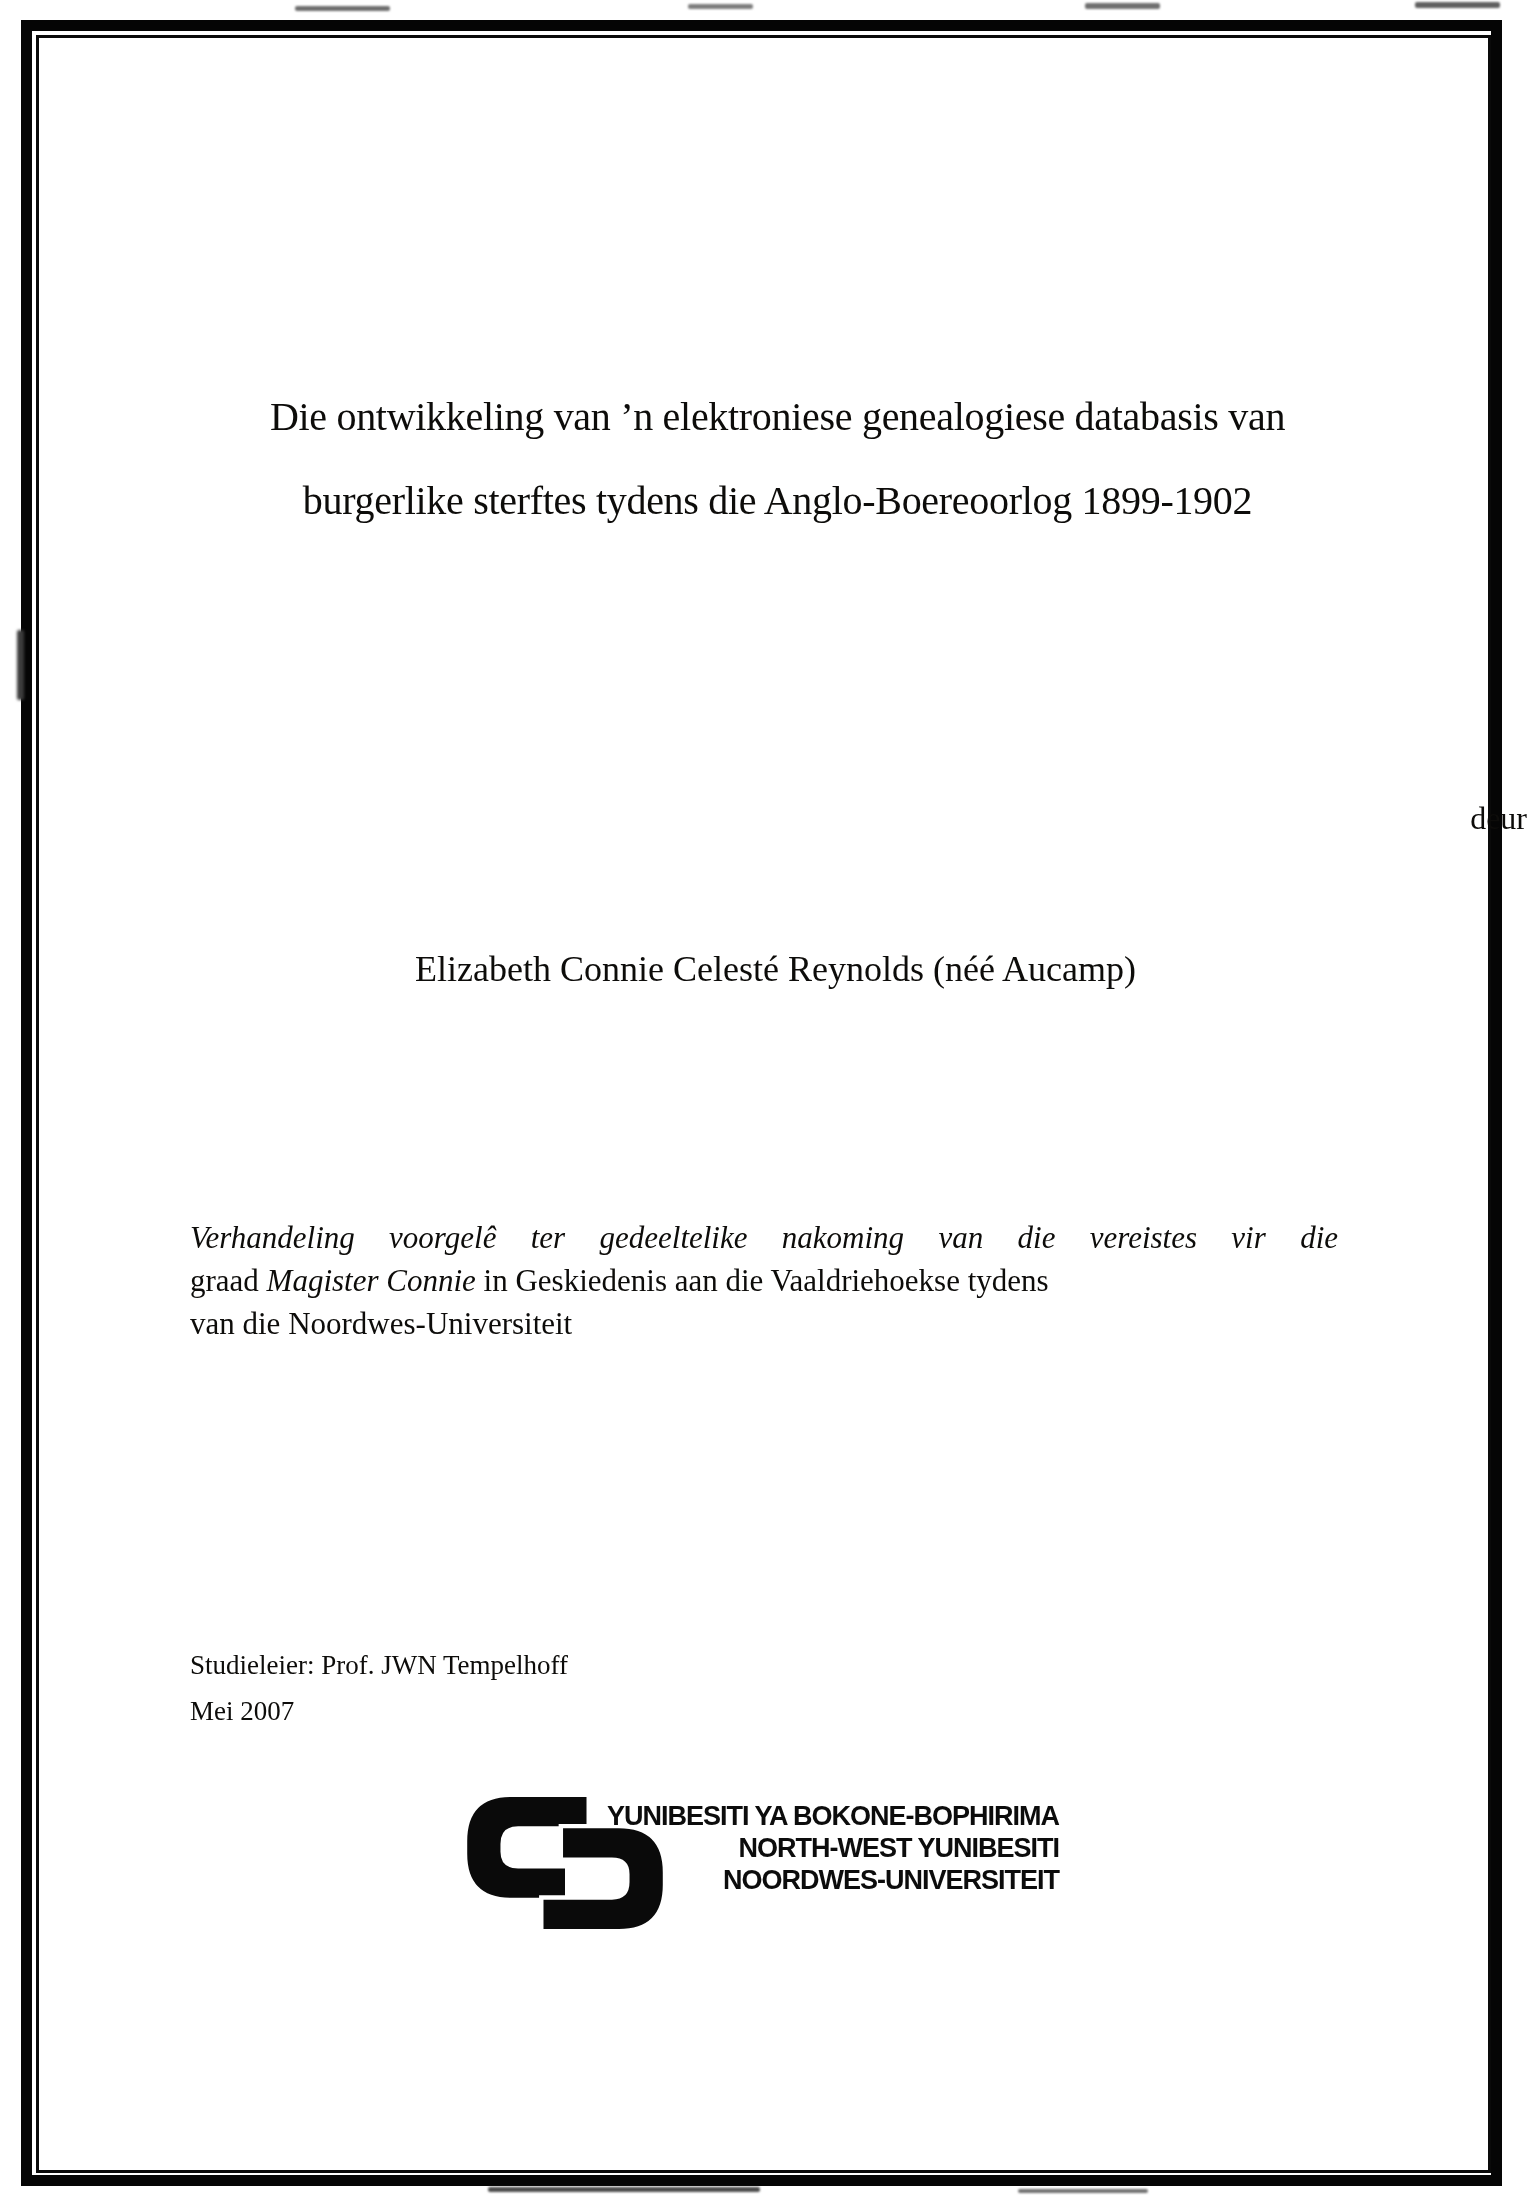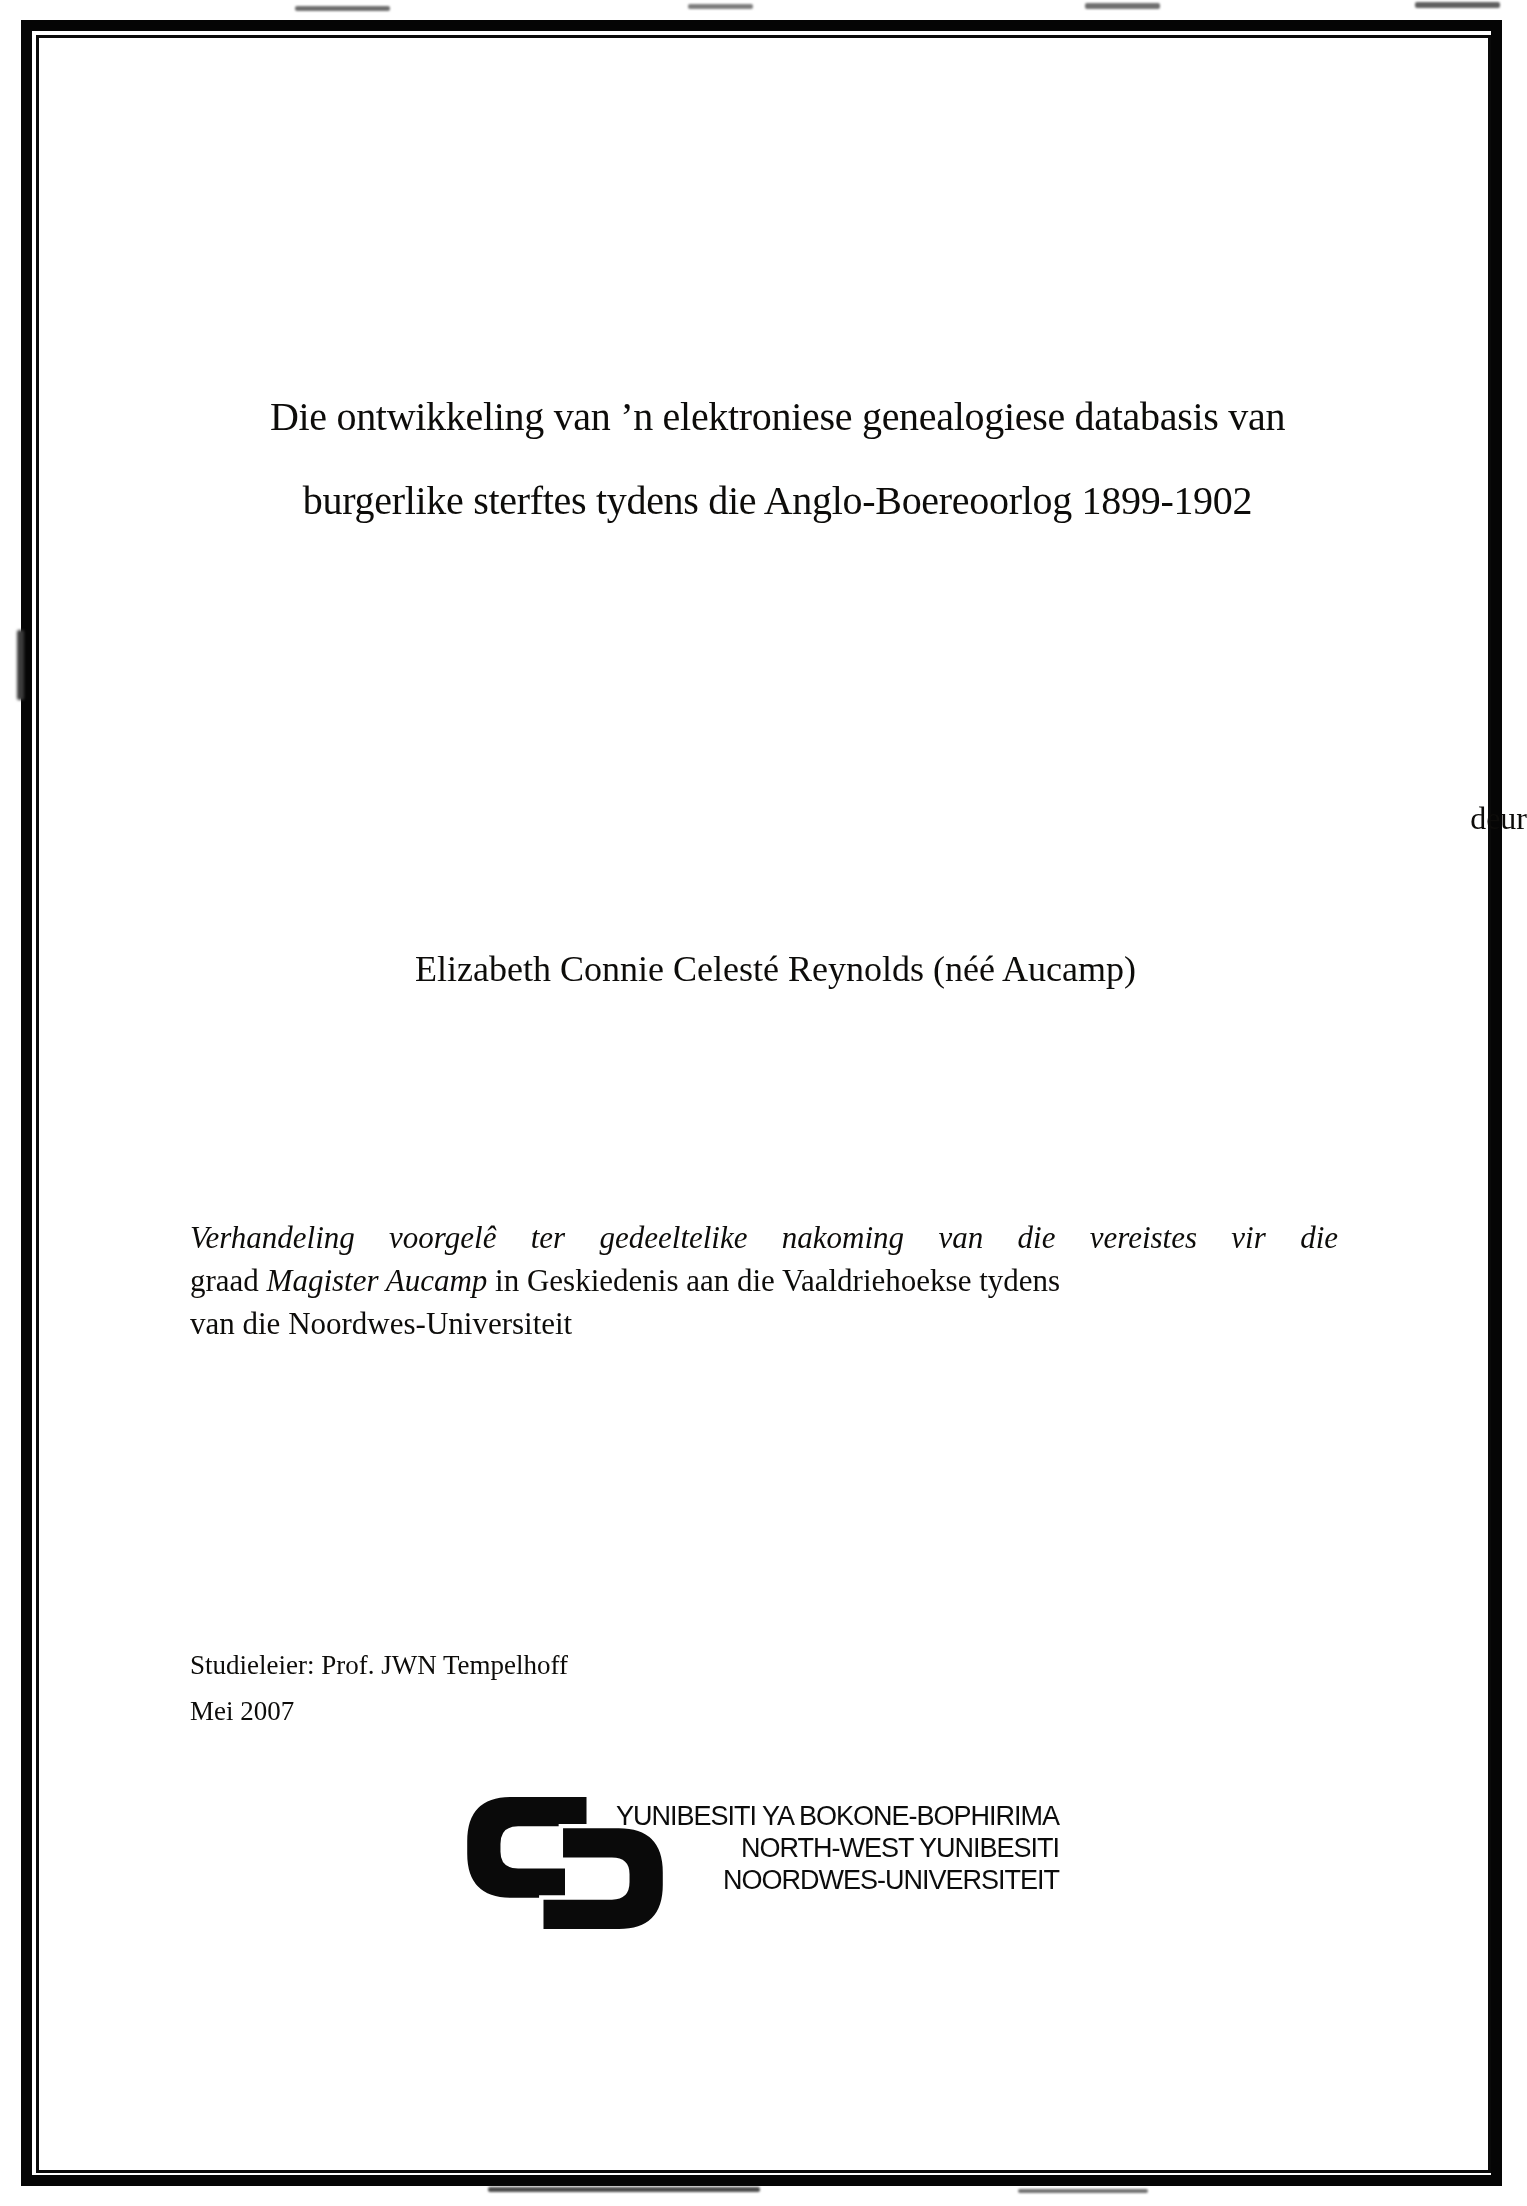--- a/index.html
+++ b/index.html
@@ -75,21 +75,21 @@
 
   .logo {
     position: absolute; left: 467px; top: 1797px;
     width: 620px; height: 140px;
   }
   .logo-mark { position: absolute; left: 0; top: 0; }
   .logo-text {
     position: absolute; left: 120px; top: 3px; width: 472px;
     text-align: right;
     font-family: "Liberation Sans", "DejaVu Sans", sans-serif;
-    font-size: 27px; font-weight: 400;
+    font-size: 27px; font-weight: 700;
     letter-spacing: -1px;
     line-height: 32px;
     color: #0c0c0c;
     white-space: nowrap;
   }
   .logo-text div { display: block; }
 </style>
 </head>
 <body>
 
@@ -110,21 +110,21 @@
     <span>Die ontwikkeling van ’n elektroniese genealogiese databasis van</span>
     <span>burgerlike sterftes tydens die Anglo-Boereoorlog 1899-1902</span>
   </h1>
 
   <div class="byline">deur</div>
 
   <div class="author">Elizabeth Connie Celesté Reynolds (néé Aucamp)</div>
 
   <div class="statement">
     <div class="stmt-justify">Verhandeling voorgelê ter gedeeltelike nakoming van die vereistes vir die</div>
-    <div><span>graad </span><span class="ital">Magister Aucamp</span><span> in Geskiedenis aan die Vaaldriehoekse tydens</span></div>
+    <div><span>graad </span><span class="ital">Magister Connie</span><span> in Geskiedenis aan die Vaaldriehoekse tydens</span></div>
     <div>van die Noordwes-Universiteit</div>
   </div>
 
   <div class="supervisor-block">
     <div>Studieleier: Prof. JWN Tempelhoff</div>
     <div>Mei 2007</div>
   </div>
 
   <div class="logo">
     <svg class="logo-mark" width="196" height="132" viewBox="0 0 200 135" xmlns="http://www.w3.org/2000/svg">

